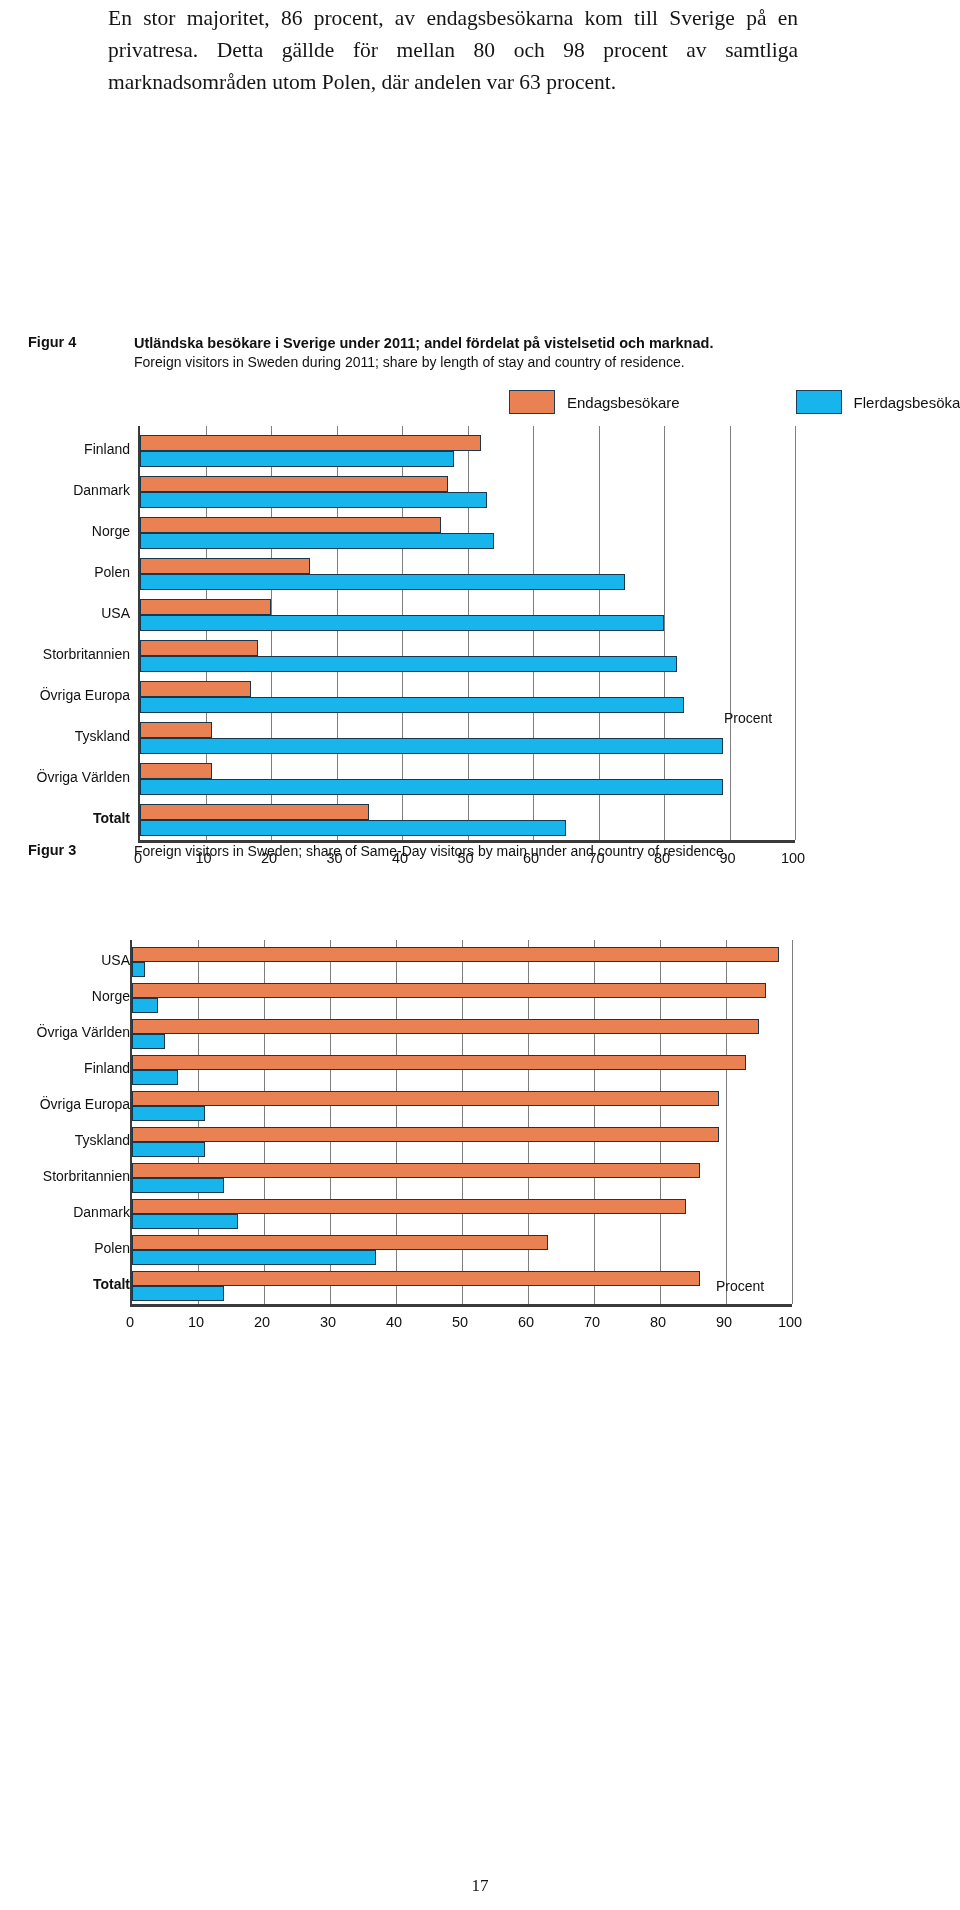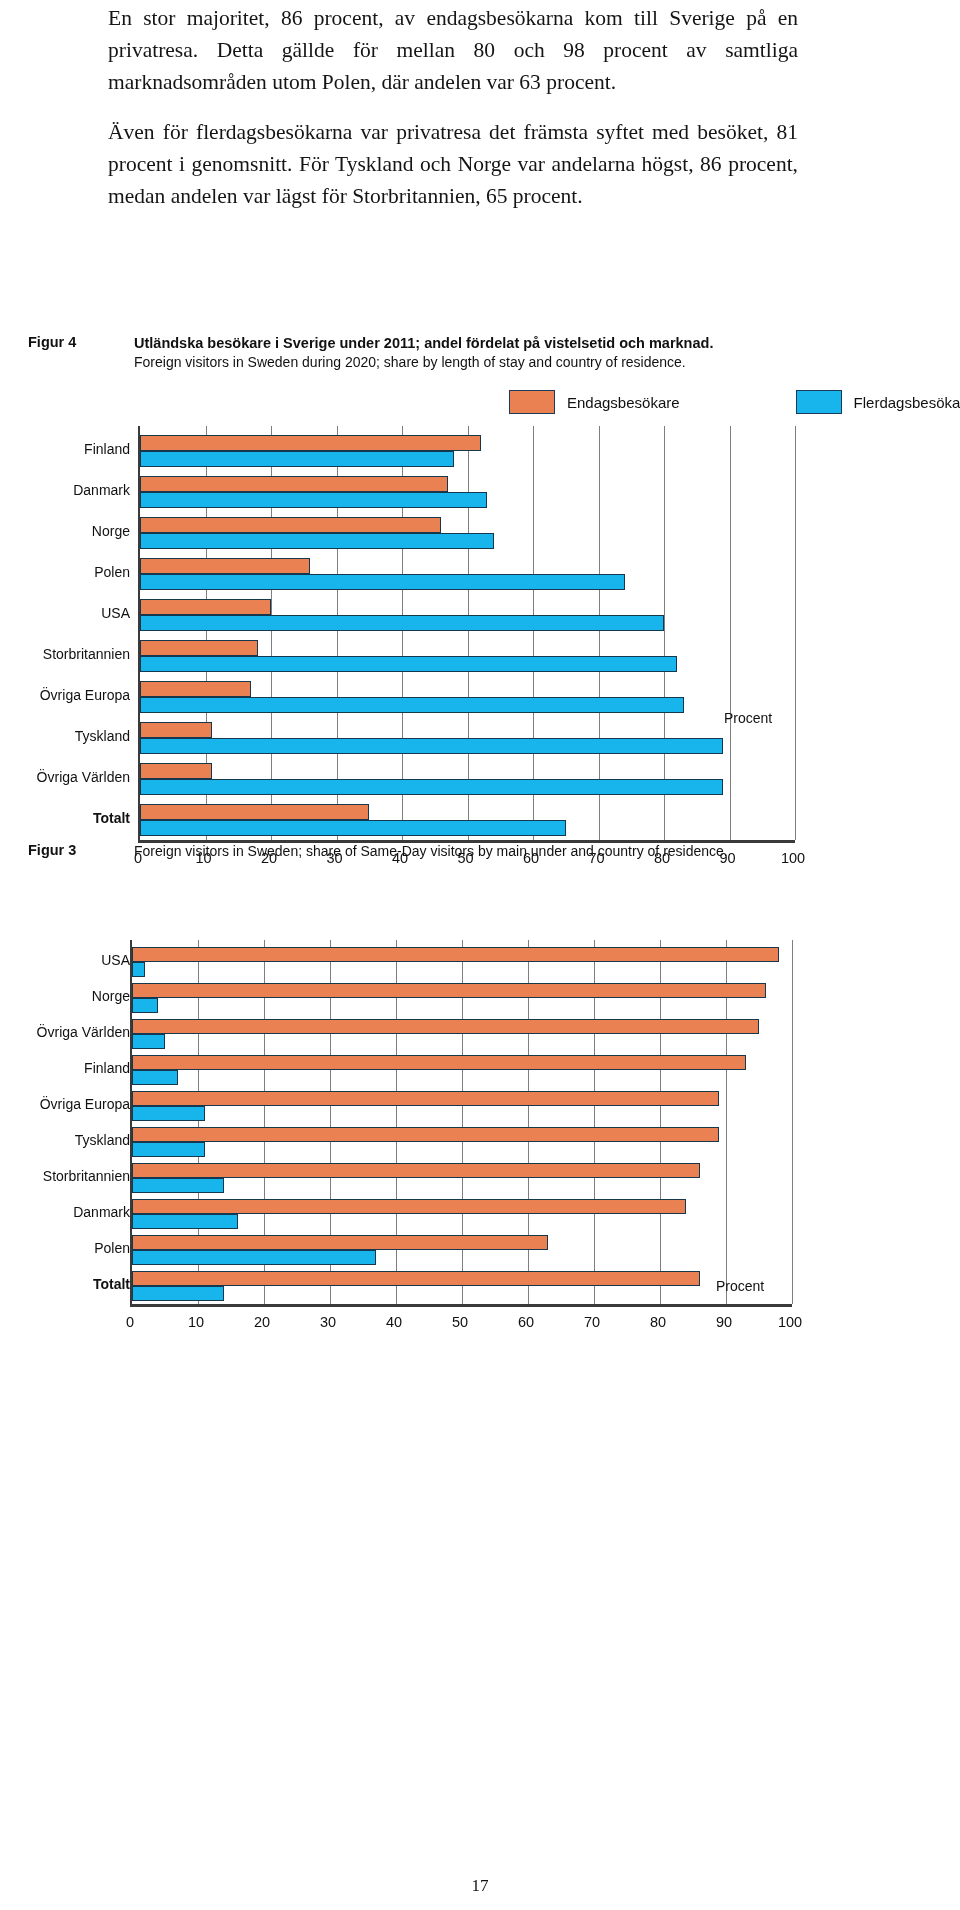--- a/index.html
+++ b/index.html
@@ -62,28 +62,27 @@
     font-family:"Liberation Serif", serif;font-size:17px;color:#111;
   }
 </style>
 </head>
 <body>
 
 <div class="page">
 
   <div class="bodytext">
     <p>En stor majoritet, 86 procent, av endagsbesökarna kom till Sverige på en privatresa. Detta gällde för mellan 80 och 98 procent av samtliga marknadsområden utom Polen, där andelen var 63 procent.</p>
-    <p>Även för flerdagsbesökarna var privatresa det främsta syftet med besöket, 81 procent i genomsnitt. För Tyskland och Norge var andelarna högst, 86 procent, medan andelen var lägst för Storbritannien, 65 procent.</p>
   </div>
 
   <div class="figcap" style="top:322px;">
     <div class="tag">Figur 4</div>
     <div class="txt">
       <div class="t1">Utländska besökare i Sverige under 2011; andel fördelat på vistelsetid och marknad.</div>
-      <div class="t2">Foreign visitors in Sweden during 2020; share by length of stay and country of residence.</div>
+      <div class="t2">Foreign visitors in Sweden during 2011; share by length of stay and country of residence.</div>
     </div>
   </div>
 
   <div class="legend" style="left:490px;top:390px;">
     <div class="lg-item">
       <span class="swatch sw-orange"></span>
       <span class="lg-label">Endagsbesökare</span>
     </div>
     <div class="lg-item" style="margin-left:116px;">
       <span class="swatch sw-blue"></span>

